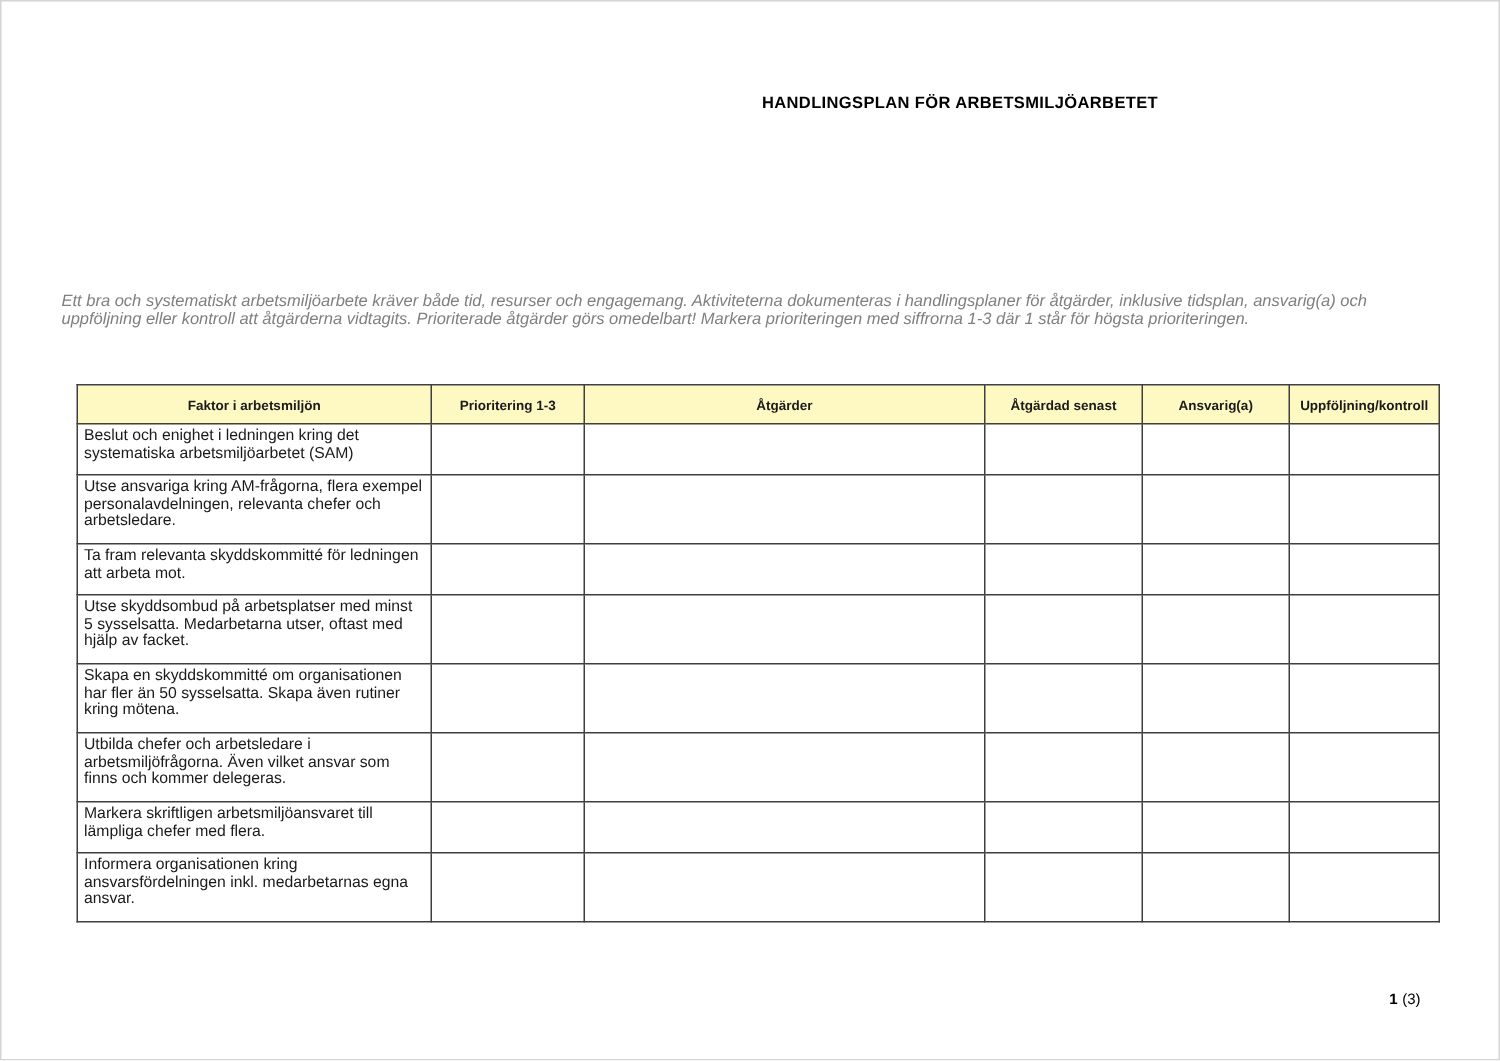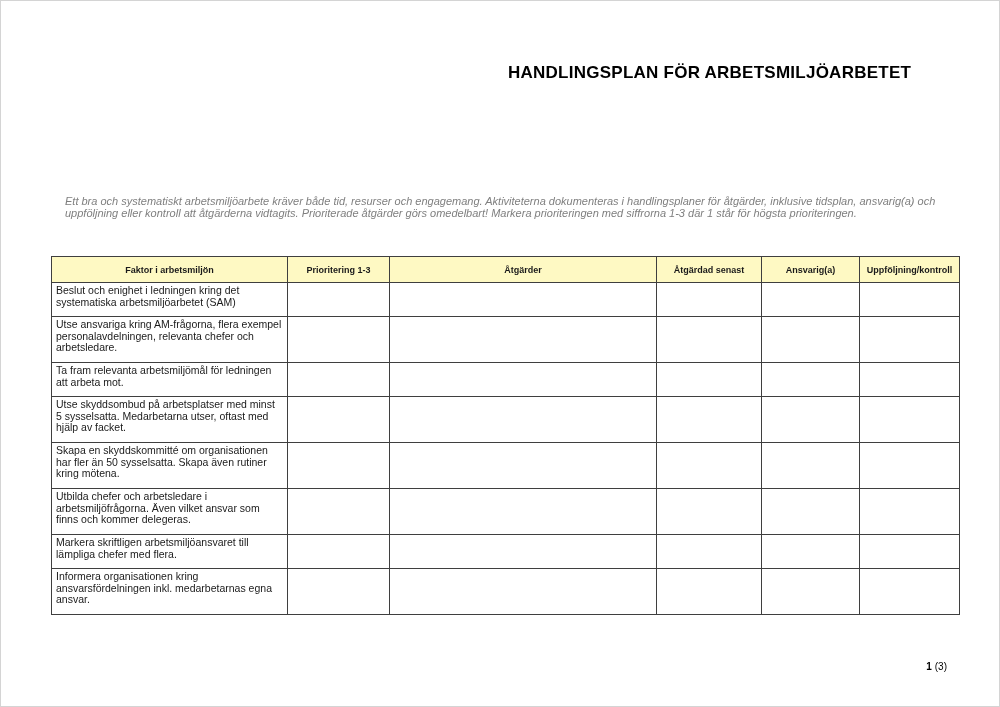--- a/index.html
+++ b/index.html
@@ -11,30 +11,30 @@
     background: #ffffff;
     border: 1px solid #d4d4d4;
     font-family: "Liberation Sans", sans-serif;
     overflow: hidden;
   }
   .doc-title {
     position: absolute;
     top: 62px;
     left: 507px;
     margin: 0;
-    font-size: 17px;
+    font-size: 11px;
     font-weight: bold;
     letter-spacing: 0.25px;
     color: #000000;
     white-space: nowrap;
   }
   .intro {
     position: absolute;
     top: 194px;
-    left: 64px;
+    left: 40px;
     width: 897px;
     margin: 0;
     font-size: 11px;
     font-style: italic;
     line-height: 12.4px;
     color: #7f7f7f;
   }
   table.plan {
     position: absolute;
     top: 255px;
@@ -124,21 +124,21 @@
       </tr>
       <tr class="h3">
         <td>Utse ansvariga kring AM-frågorna, flera exempel personalavdelningen, relevanta chefer och arbetsledare.</td>
         <td></td>
         <td></td>
         <td></td>
         <td></td>
         <td></td>
       </tr>
       <tr class="h2">
-        <td>Ta fram relevanta arbetsmiljömål för ledningen att arbeta mot.</td>
+        <td>Ta fram relevanta skyddskommitté för ledningen att arbeta mot.</td>
         <td></td>
         <td></td>
         <td></td>
         <td></td>
         <td></td>
       </tr>
       <tr class="h3">
         <td>Utse skyddsombud på arbetsplatser med minst 5 sysselsatta. Medarbetarna utser, oftast med hjälp av facket.</td>
         <td></td>
         <td></td>

